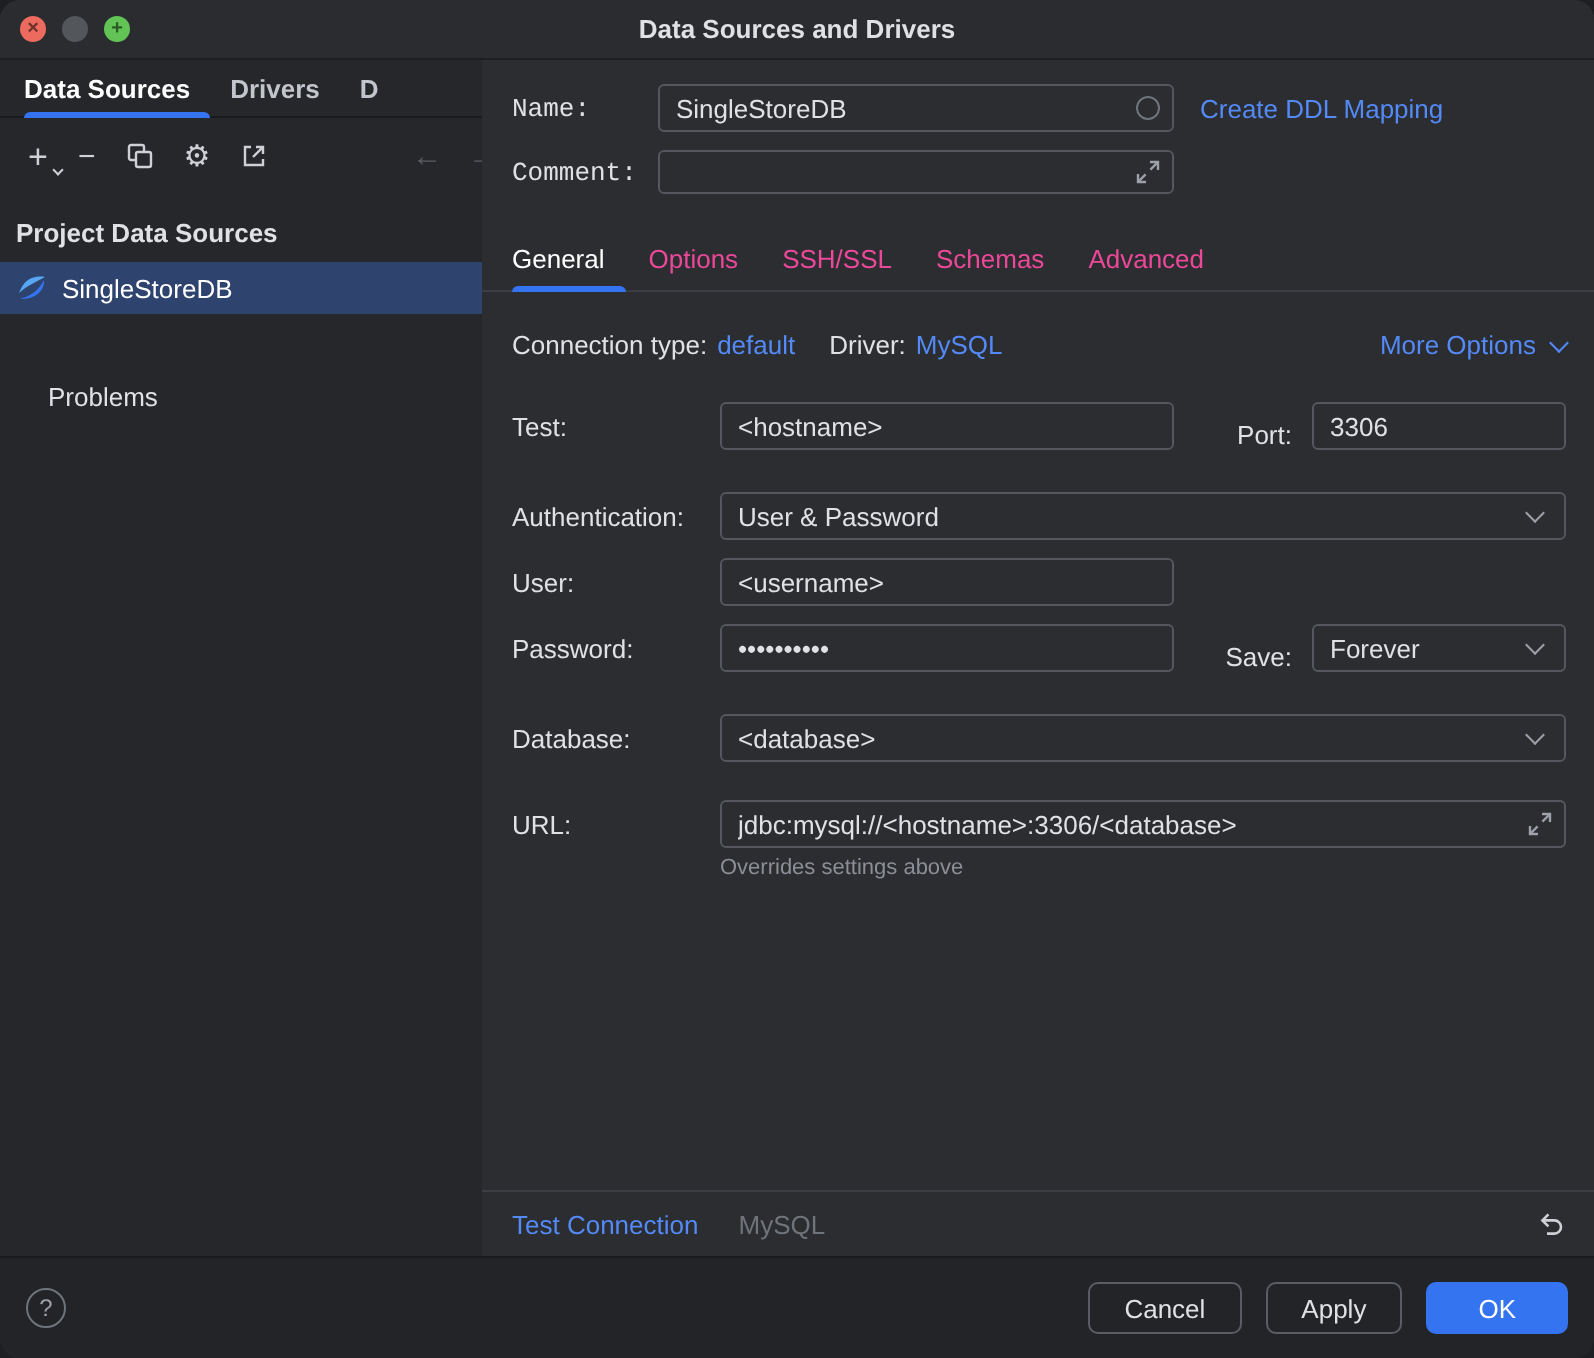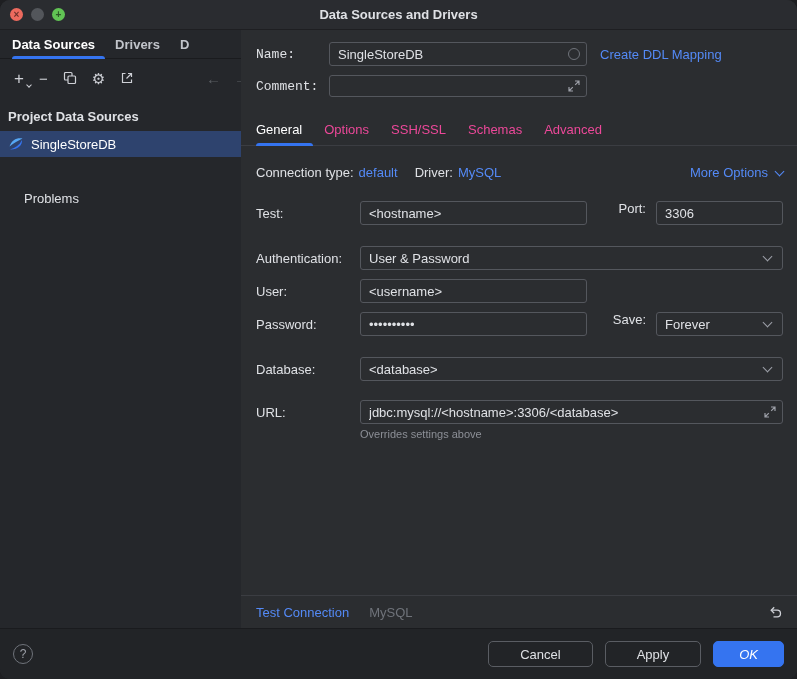--- a/index.html
+++ b/index.html
@@ -81,42 +81,42 @@
   .frow { display:flex; align-items:center; }
   .mt21 { margin-top:21px; } .mt19 { margin-top:19px; } .mt9 { margin-top:9px; }
   .flabel { width:104px; flex:none; }
   .field { display:flex; align-items:center; background:#2b2d30; border:1px solid #54575d;
            border-radius:3px; height:24px; }
   .field input { background:transparent; border:none; outline:none; color:#dfe1e5;
            font-family:inherit; font-size:13px; padding:0 8px; width:100%; height:100%; }
   .grow { flex:1; min-width:0; }
   .w227 { width:227px; }
   .w127 { width:127px; }
-  .row-right { margin-left:auto; display:flex; align-items:flex-start; }
+  .row-right { margin-left:auto; display:flex; align-items:flex-end; }
   .flabel2 { margin-right:10px; }
   .select { cursor:pointer; justify-content:space-between; padding-left:8px; }
   .select .chev { color:#9da0a8; margin-right:11px; flex:none; }
   .select .val { white-space:nowrap; overflow:hidden; }
 
   .hint { margin:4px 0 0 104px; font-size:11px; color:#8c8f96; }
 
   .panel-footer { position:absolute; left:0; right:0; bottom:0; height:33px; border-top:1px solid #3b3d42;
                   display:flex; align-items:center; padding:0 14px 0 15px; }
   .pf-driver { color:#6f737a; margin-left:20px; }
   .revert { margin-left:auto; cursor:pointer; display:flex; }
 
   
   .bottombar { position:absolute; left:0; right:0; bottom:0; height:51px; background:#222427;
                border-top:1px solid #1a1b1e; display:flex; align-items:center; padding:0 13px; }
   .help { width:20px; height:20px; border-radius:50%; border:1px solid #6f737a; color:#9da0a8;
           display:flex; align-items:center; justify-content:center; font-size:12px; cursor:pointer; }
   .btns { margin-left:auto; display:flex; gap:12px; }
   .btn { height:26px; border-radius:5px; border:1px solid #5a5d63; background:transparent; color:#dfe1e5;
-         font-family:inherit; font-size:13px; padding:0 31px; cursor:pointer; }
-  .btn.primary { background:#3574f0; border-color:#3574f0; color:#ffffff; padding:0 25px;font-style:italic; }
+         font-family:inherit; font-size:13px; padding:0 17px; cursor:pointer; }
+  .btn.primary { background:#3574f0; border-color:#3574f0; color:#ffffff; padding:0 25px; }
 </style>
 </head>
 <body>
 
 <div class="window">
 
   <div class="titlebar">
     <div class="traffic">
       <span class="tl red">×</span>
       <span class="tl gray"></span>

